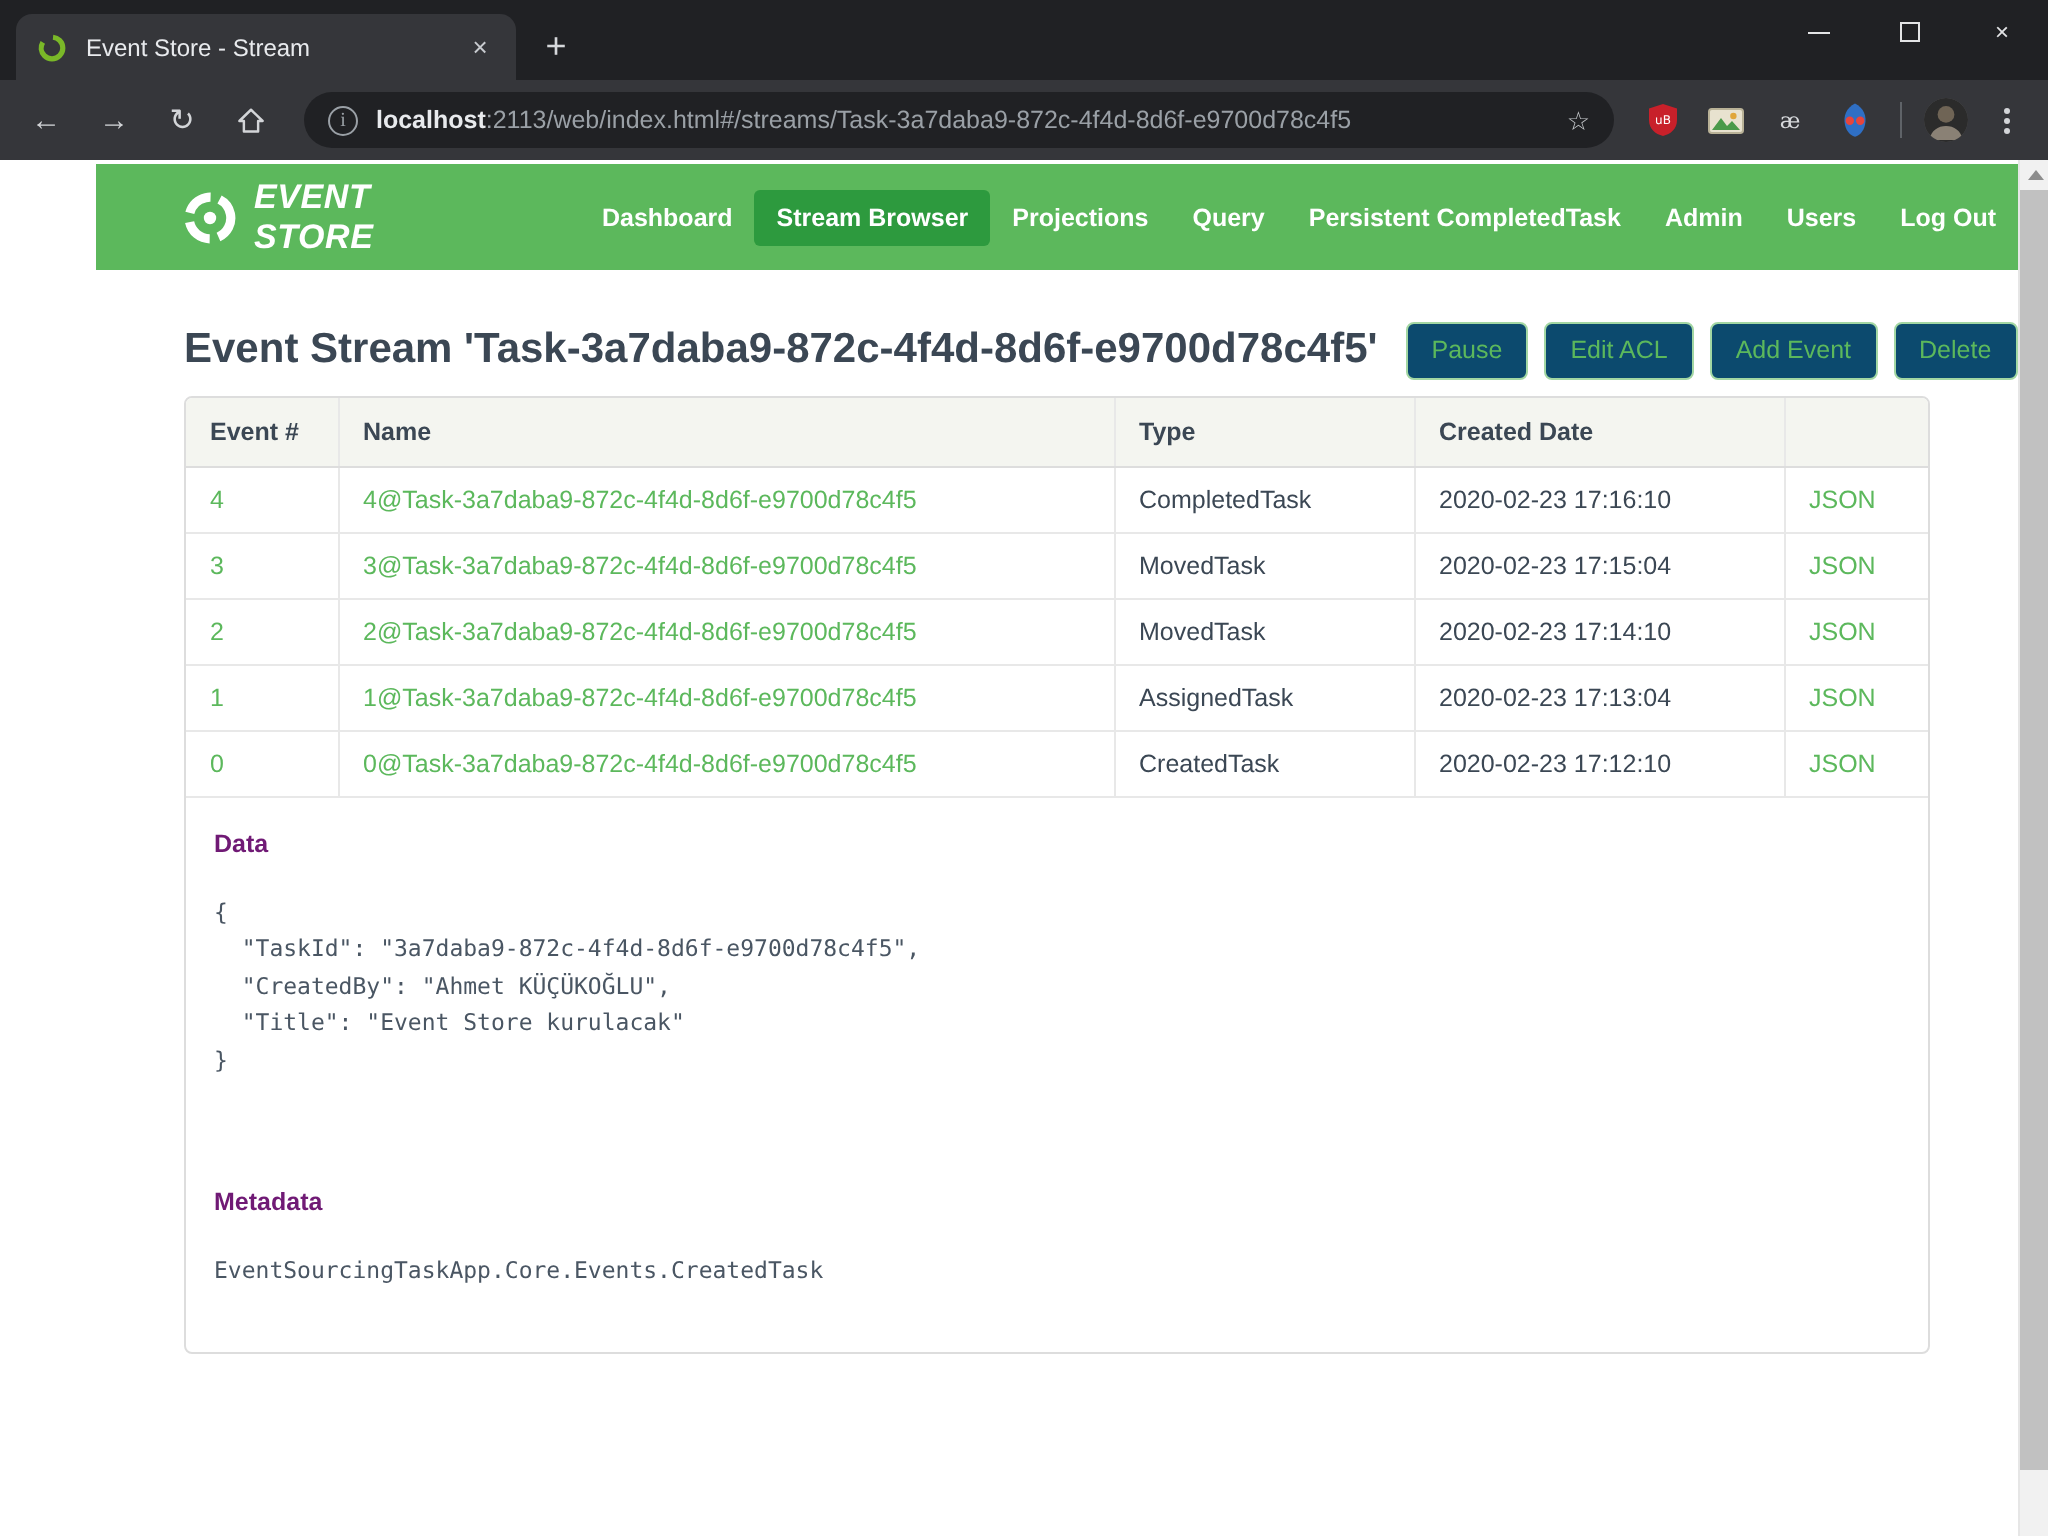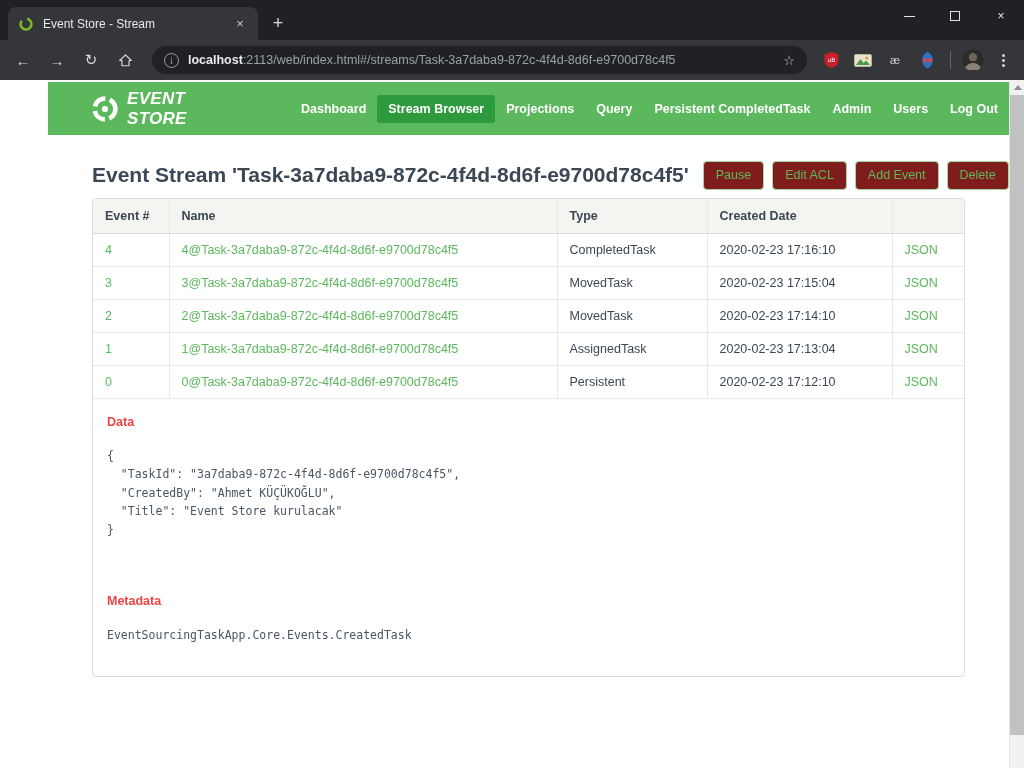--- a/index.html
+++ b/index.html
@@ -154,21 +154,21 @@
   .content { padding: 0 44px; }
   .title-row {
     display: flex; align-items: center; padding-top: 26px; padding-bottom: 8px;
   }
   .page-title {
     font-size: 21px; font-weight: bold; color: #3b4754;
     margin-right: 14px; white-space: nowrap;
   }
   .btn-group { display: flex; align-items: center; gap: 8px; }
   .btn {
-    border: 1px solid #a3d7a3; background: #7f1d1d; color: #5cb85c;
+    border: 1px solid #a3d7a3; background: #0c4a6e; color: #5cb85c;
     font-size: 12.5px; padding: 7px 12px; border-radius: 4px;
     cursor: pointer; font-family: "Liberation Sans", sans-serif;
     line-height: 1; white-space: nowrap;
   }
   .links-row {
     display: flex; align-items: center; gap: 8px;
     padding-top: 18px; padding-bottom: 18px;
   }
 
   
@@ -190,21 +190,21 @@
   table.events a { color: #5cb85c; text-decoration: none; }
   .col-ev { width: 76px; }
   .col-name { width: auto; }
   .col-type { width: 150px; }
   .col-date { width: 185px; }
   .col-json { width: 72px; }
   table.events thead th.sep-l, table.events tbody td.sep-l { border-left: 1px solid #e8e8e8; }
 
   .detail { padding: 16px 14px 22px 14px; }
   .detail h4 {
-    margin: 0 0 18px 0; font-size: 12.5px; font-weight: bold; color: #ef4444;
+    margin: 0 0 18px 0; font-size: 12.5px; font-weight: bold; color: #701a75;
   }
   .detail h4.meta { margin-top: 10px; }
   pre.code {
     margin: 0 0 10px 0; font-family: "DejaVu Sans Mono", monospace;
     font-size: 11.5px; color: #4a5663; line-height: 1.62; white-space: pre;
   }
   .spacer-40 { height: 34px; }
 
   
   .footer {
@@ -375,21 +375,21 @@
               <tr>
                 <td class="col-ev"><a href="#">1</a></td>
                 <td class="col-name sep-l"><a href="#">1@Task-3a7daba9-872c-4f4d-8d6f-e9700d78c4f5</a></td>
                 <td class="col-type sep-l">AssignedTask</td>
                 <td class="col-date sep-l">2020-02-23 17:13:04</td>
                 <td class="col-json sep-l"><a href="#">JSON</a></td>
               </tr>
               <tr>
                 <td class="col-ev"><a href="#">0</a></td>
                 <td class="col-name sep-l"><a href="#">0@Task-3a7daba9-872c-4f4d-8d6f-e9700d78c4f5</a></td>
-                <td class="col-type sep-l">Persistent</td>
+                <td class="col-type sep-l">CreatedTask</td>
                 <td class="col-date sep-l">2020-02-23 17:12:10</td>
                 <td class="col-json sep-l"><a href="#">JSON</a></td>
               </tr>
             </tbody>
           </table>
 
           <div class="detail">
             <h4>Data</h4>
             <pre class="code">{
   "TaskId": "3a7daba9-872c-4f4d-8d6f-e9700d78c4f5",

